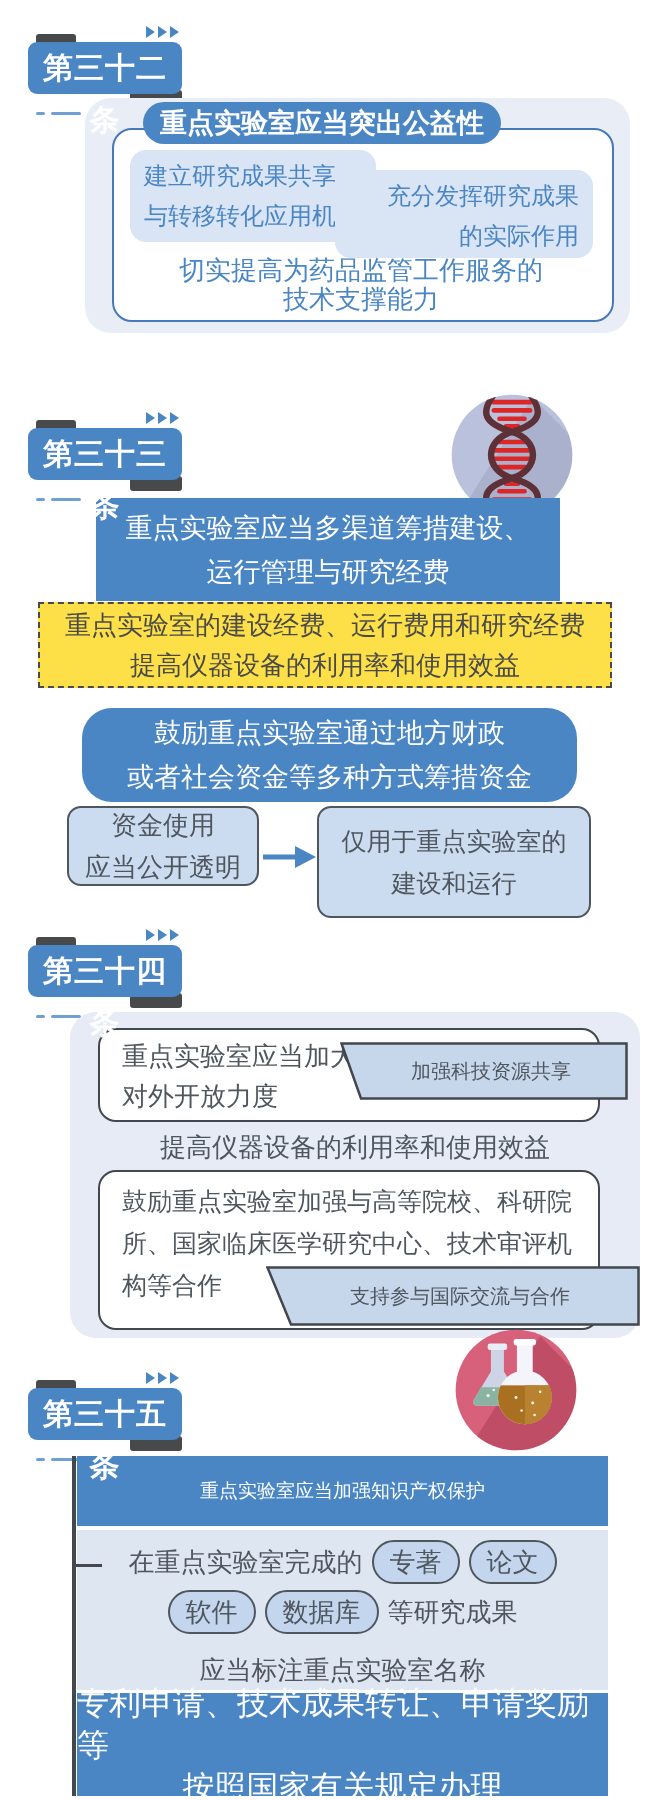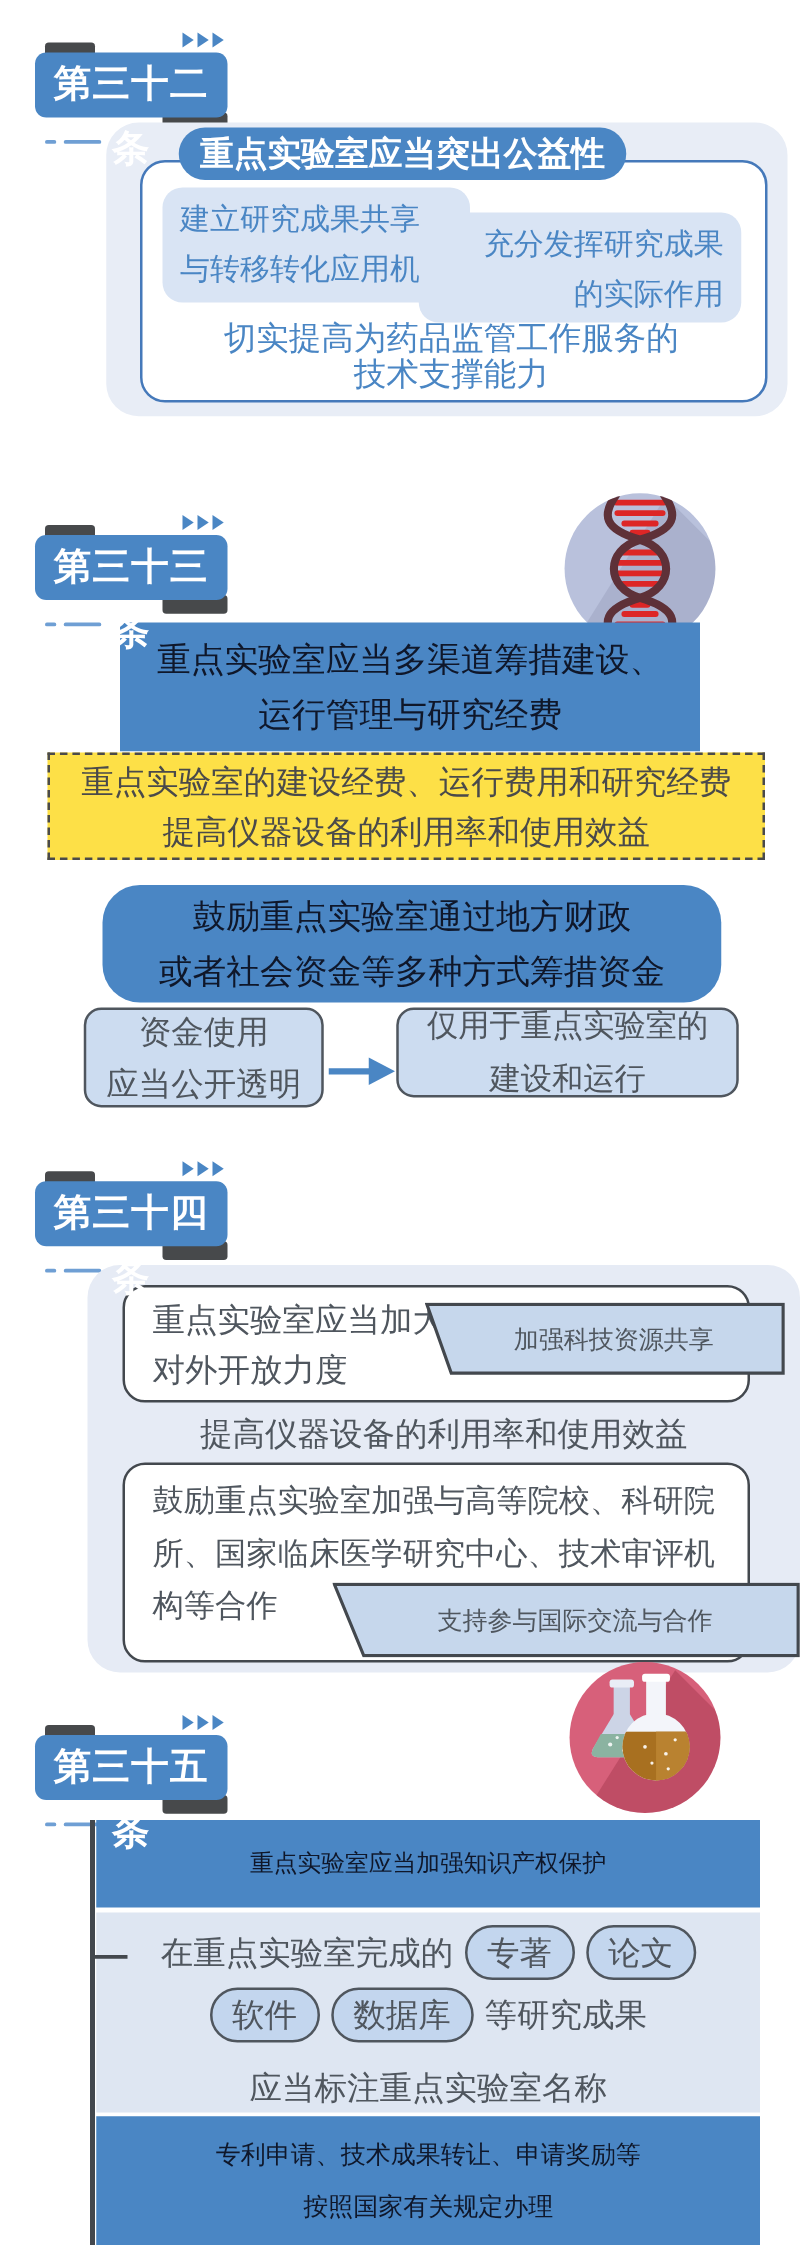--- a/index.html
+++ b/index.html
@@ -17,21 +17,21 @@
                line-height:52px;letter-spacing:1px;z-index:2;}
   .badge .arrows{position:absolute;left:118px;top:0;display:flex;gap:3px;}
   .badge .tri{width:0;height:0;border-left:9px solid #4a86c4;border-top:6px solid transparent;
               border-bottom:6px solid transparent;}
   .badge .dash{position:absolute;left:8px;top:86px;display:flex;gap:6px;align-items:center;}
   .badge .d1{width:9px;height:3px;background:#6f9fd4;border-radius:2px;}
   .badge .d2{width:30px;height:3px;background:#6f9fd4;border-radius:2px;}
 
   
   .panel{background:#e8edf6;border-radius:26px;}
-  .bluefill{background:#4a86c4;color:#0f172a;}
+  .bluefill{background:#4a86c4;color:#ffffff;}
   .center{display:flex;flex-direction:column;align-items:center;justify-content:center;}
   .t27{font-size:27px;line-height:44px;font-weight:500;}
   .t26g{font-size:26px;line-height:40px;color:#4f565e;}
 
   
   .inner-white{position:absolute;left:112px;top:128px;width:498px;height:190px;background:#fff;
                border:2.5px solid #4579ba;border-radius:20px;}
   .pill-header{position:absolute;left:143px;top:102px;width:358px;height:42px;background:#4a86c4;
                border-radius:21px;color:#fff;font-size:27px;font-weight:600;text-align:center;line-height:42px;}
   .softbox{position:absolute;background:#d9e4f4;border-radius:16px;font-size:24px;line-height:40px;
@@ -163,21 +163,21 @@
     <div>应当公开透明</div>
   </div>
 
   <div class="abs" style="left:261px;top:844px;">
     <svg width="56" height="26" viewBox="0 0 56 26">
       <line x1="2" y1="13" x2="36" y2="13" stroke="#4a86c4" stroke-width="5"></line>
       <polygon points="34,2 55,13 34,24" fill="#4a86c4"></polygon>
     </svg>
   </div>
 
-  <div class="flowbox center" style="left:317px;top:806px;width:274px;height:72px;font-size:25px;">
+  <div class="flowbox center" style="left:317px;top:806px;width:274px;height:112px;font-size:25px;">
     <div>仅用于重点实验室的</div>
     <div>建设和运行</div>
   </div>
 
   <div class="badge" style="left:28px;top:929px;">
     <div class="arrows">
         <i class="tri"></i>
         <i class="tri"></i>
         <i class="tri"></i>
       </div>
@@ -286,18 +286,18 @@
       <span class="pill35">论文</span>
     </div>
     <div class="row35" style="margin-top:6px;">
       <span class="pill35">软件</span>
       <span class="pill35">数据库</span>
       <span class="t26g">等研究成果</span>
     </div>
     <div class="t26g" style="text-align:center;margin-top:16px;">应当标注重点实验室名称</div>
   </div>
 
-  <div class="sec35-col bluefill center" style="top:1693px;height:103px;font-size:20px;line-height:42px;font-weight:500;">
+  <div class="sec35-col bluefill center" style="top:1693px;height:103px;font-size:32px;line-height:42px;font-weight:500;">
     <div>专利申请、技术成果转让、申请奖励等</div>
     <div>按照国家有关规定办理</div>
   </div>
 
 </div>
 
 </body></html>

